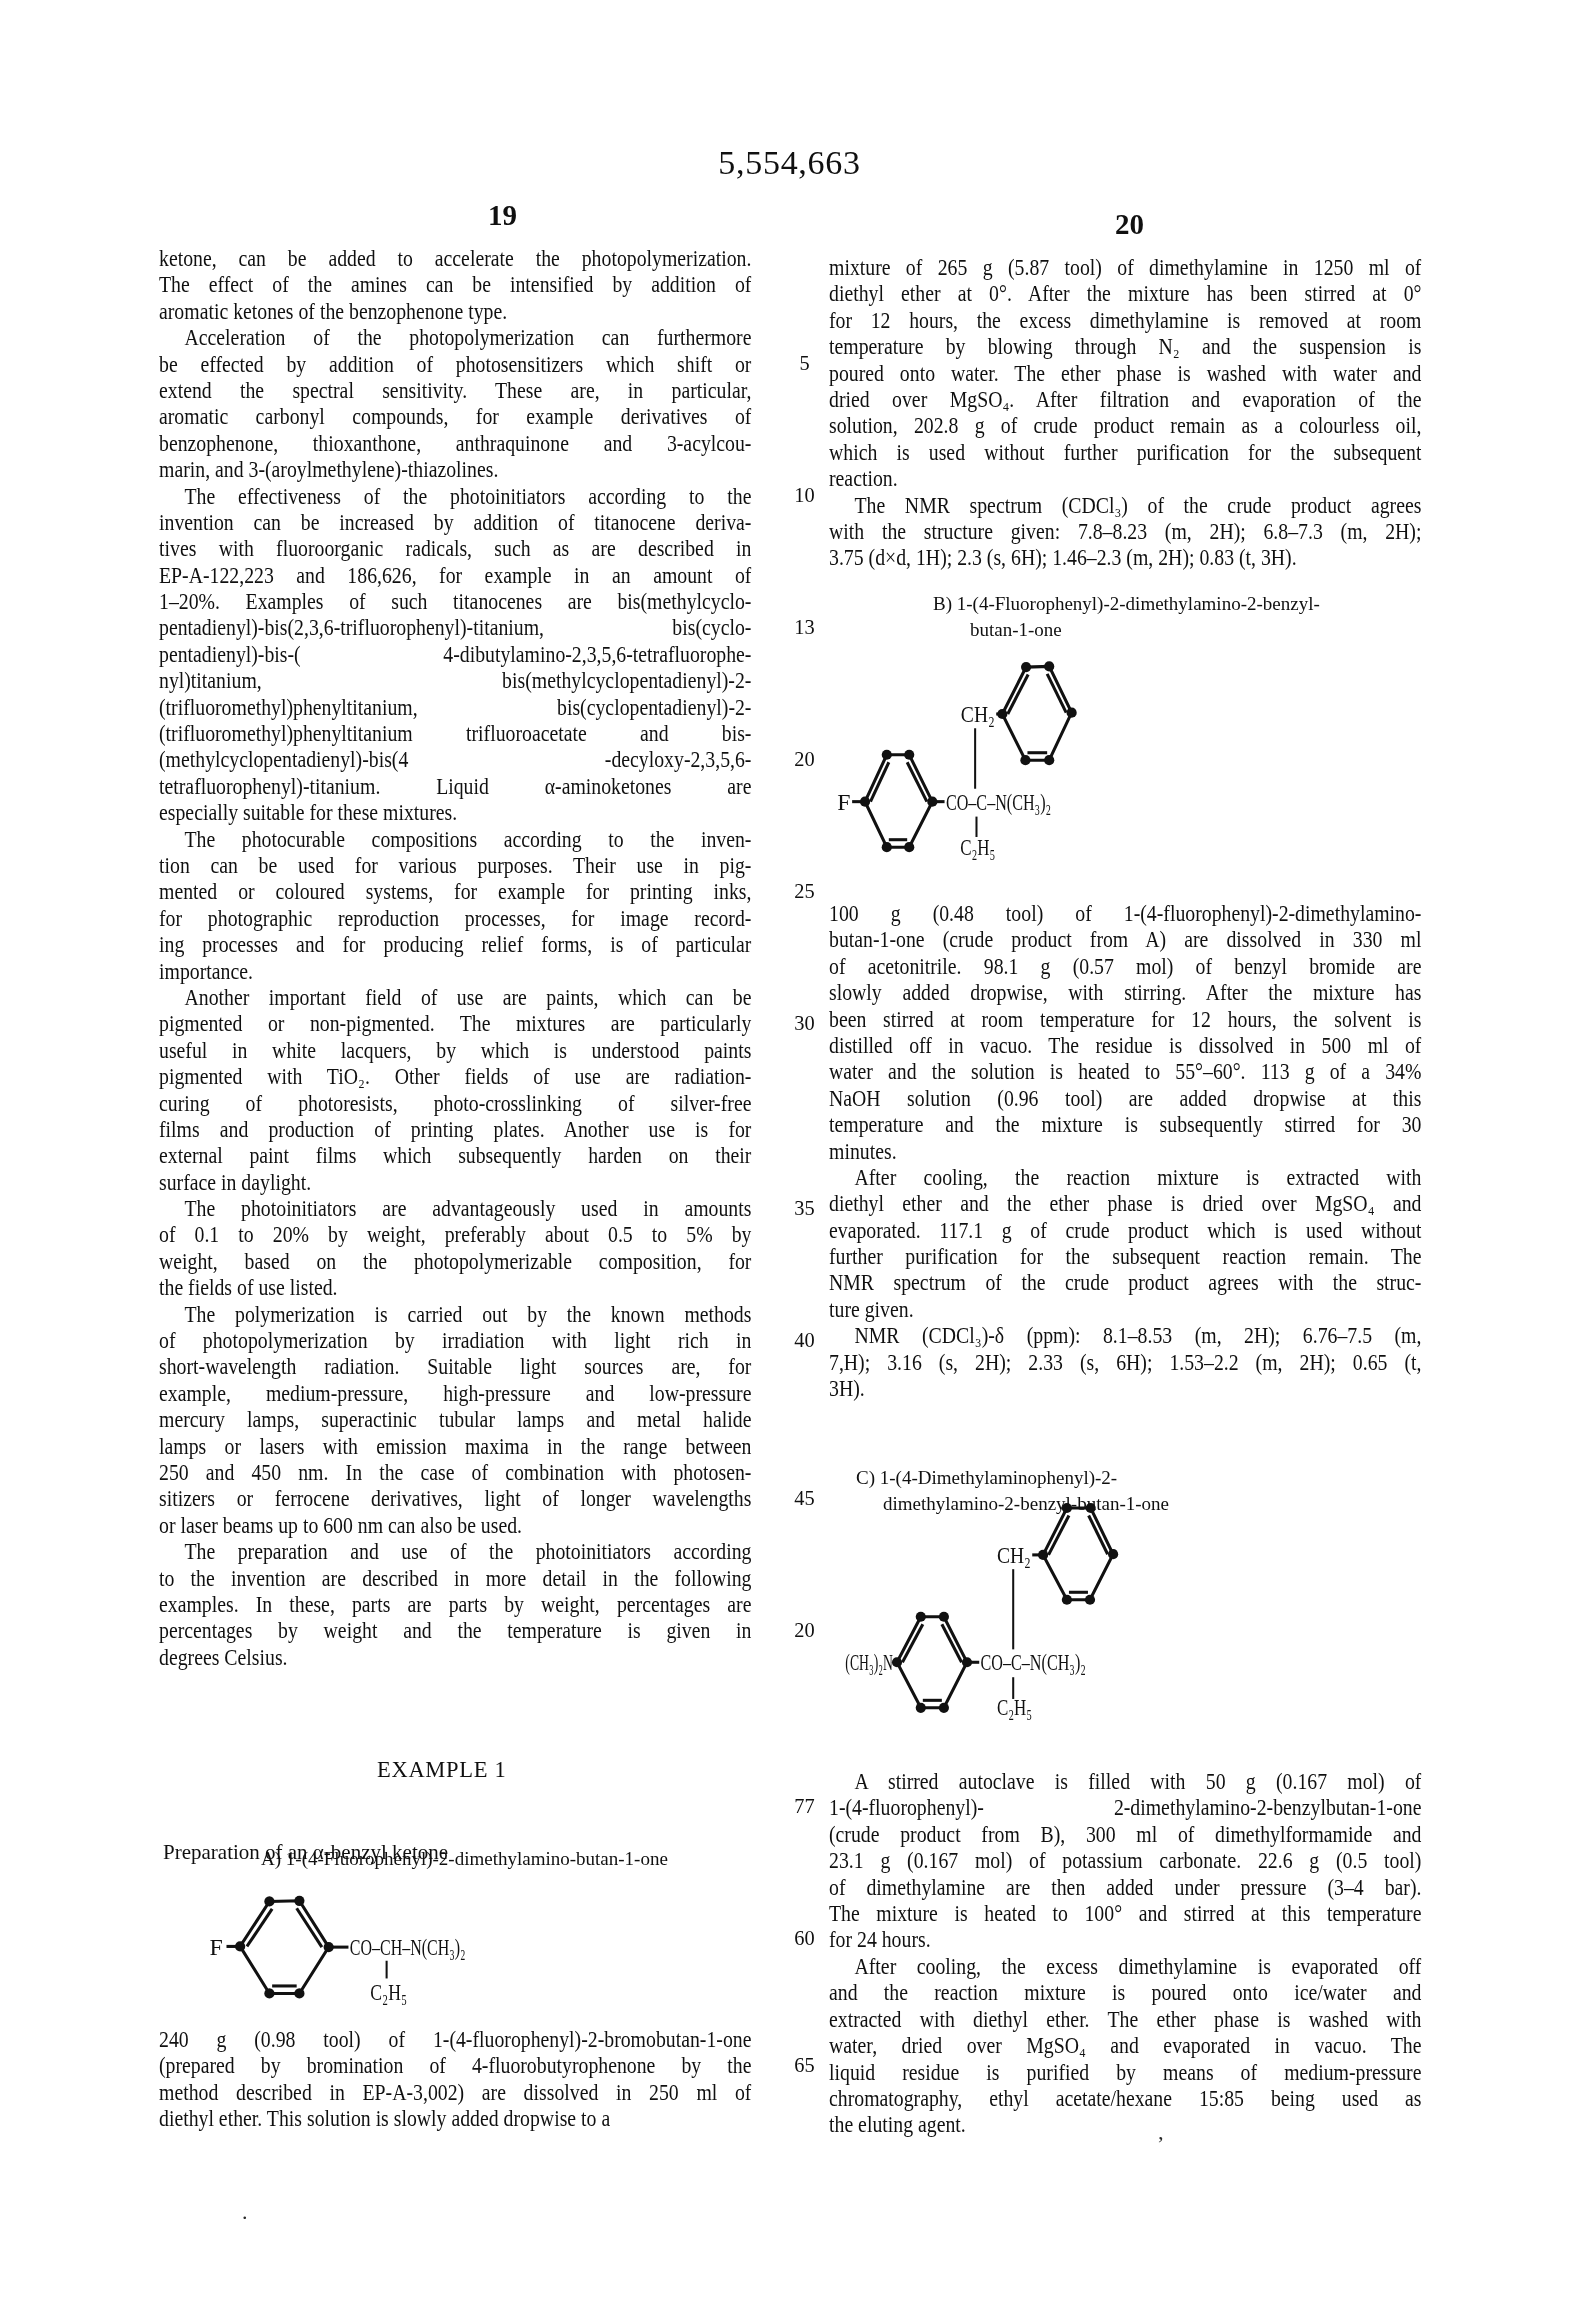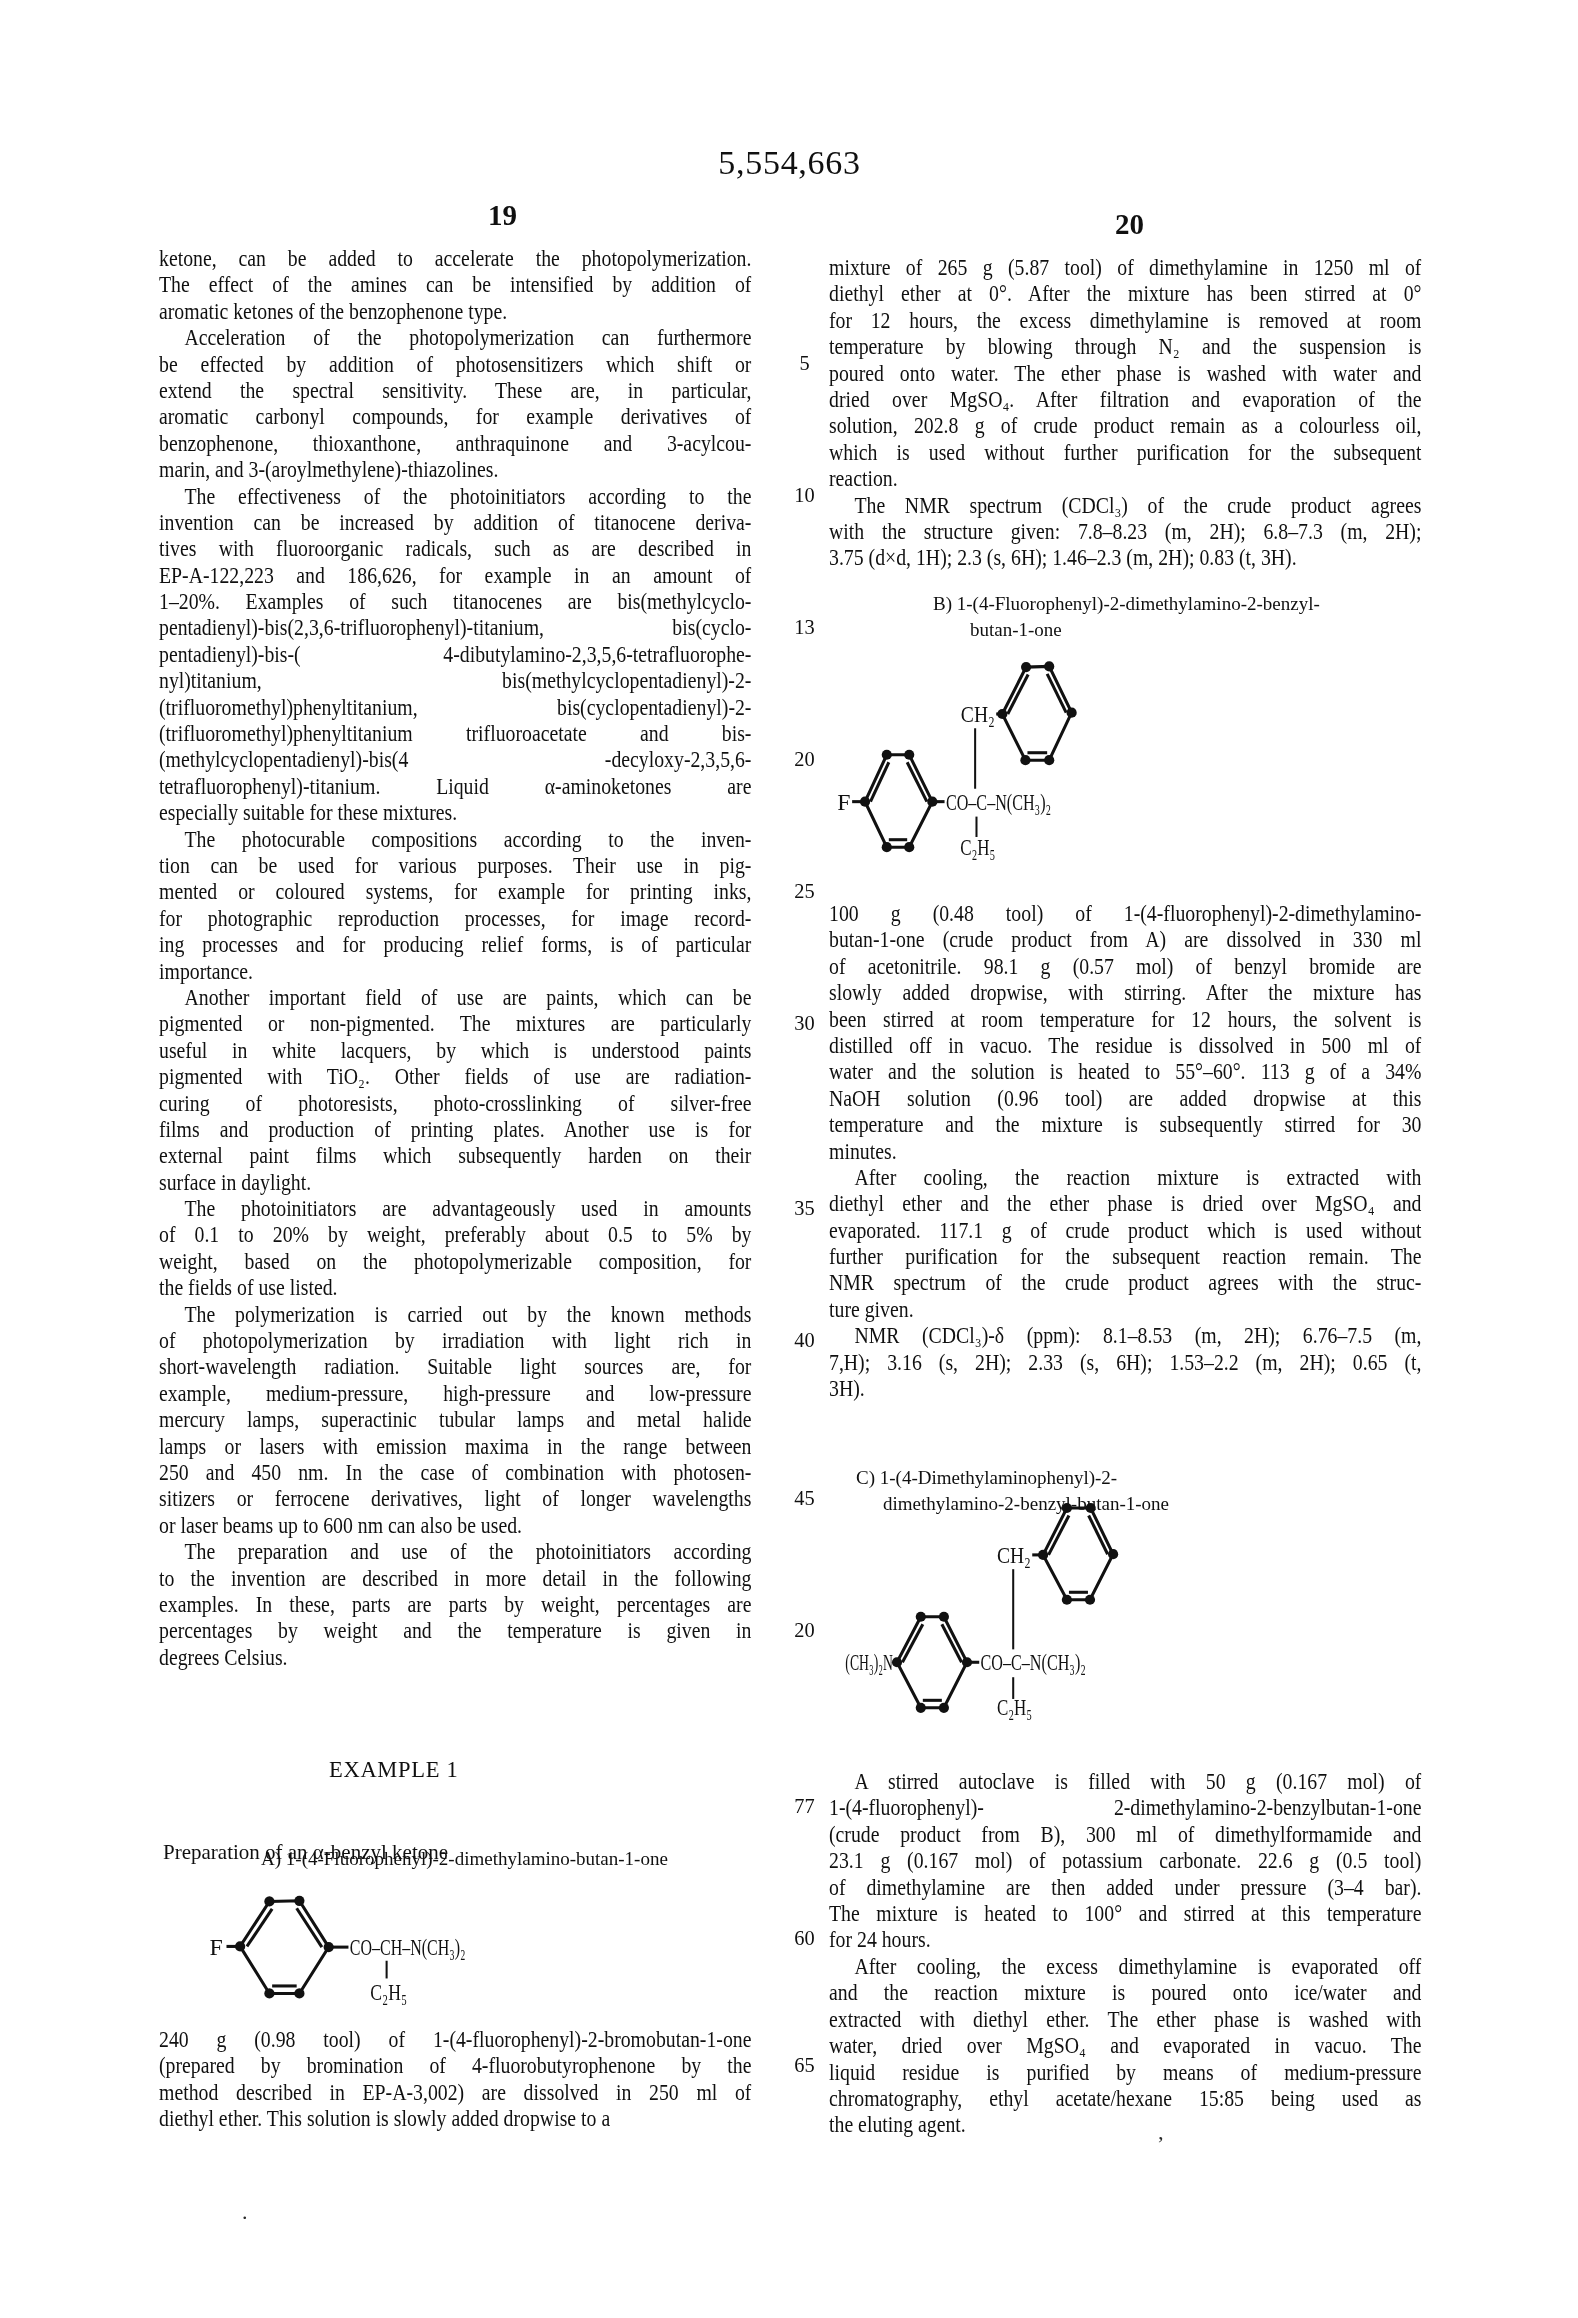--- a/index.html
+++ b/index.html
@@ -13,21 +13,21 @@
     position:absolute; width:674px;
     transform:scaleX(0.879); transform-origin:0 0;
     font-size:22.5px; line-height:26.4px;
   }
   .tline { text-align:justify; text-align-last:justify; height:26.4px; overflow:hidden; }
   .tline.tlast { text-align-last:left; }
   .tline.tindent { text-indent:29px; }
   .patent-number { font-size:34px; letter-spacing:0.7px; text-align:center; }
   .page-num { font-size:29px; font-weight:bold; text-align:center; }
   .gutter-num { position:absolute; left:780px; width:49px; text-align:center; font-size:20.4px; }
-  .h-example { font-size:22.5px; letter-spacing:0.7px; }
+  .h-example { font-size:22.5px; letter-spacing:0.7px;margin-left:48px; }
   .h-sub { font-size:21px; }
   .h-struct { font-size:19px; line-height:26px; }
   .artifact { color:#2a2a2a; }
   svg text { font-family:"Liberation Serif","DejaVu Serif",serif; }
 </style>
 </head>
 <body>
 
 <div class="abs patent-number" style="left:708px; top:144px; width:163px;text-align:center;">5,554,663</div>
 <div class="abs page-num" style="left:456px; top:199px; width:61px;text-align:right;">19</div>

